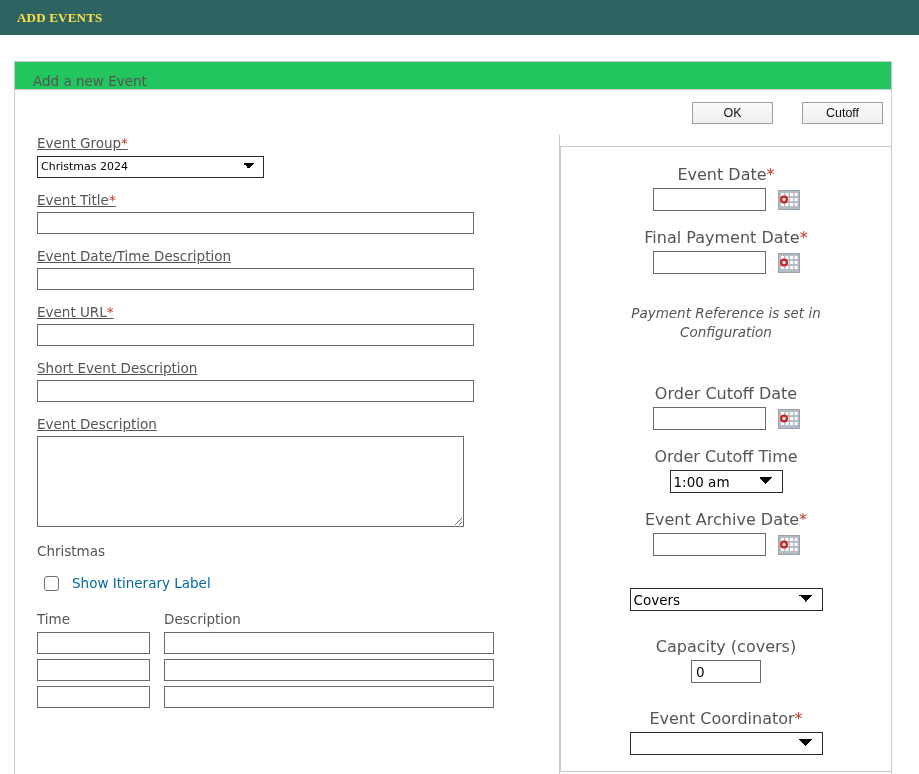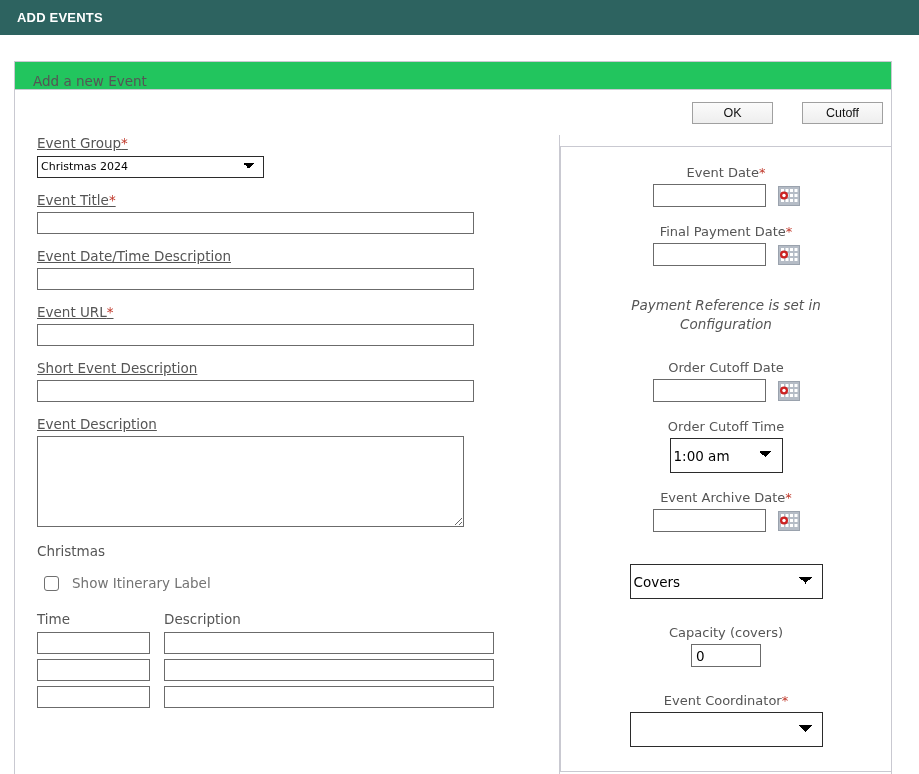--- a/index.html
+++ b/index.html
@@ -13,22 +13,22 @@
 
   
   .topbar {
     height: 35px;
     background: #2d6360;
     display: flex;
     align-items: center;
     padding-left: 17px;
   }
   .topbar-title {
-    color: #ffffff;
-    font-family: Liberation Sans, sans-serif;
+    color: #fde047;
+    font-family: Liberation Serif, serif;
     font-size: 13px;
     font-weight: bold;
     letter-spacing: .2px;
   }
 
   
   .panel {
     position: absolute;
     left: 14px; top: 61px;
     width: 878px;
@@ -172,21 +172,21 @@
     border-radius: 3px;
     background: #ffffff;
     margin-left: 7px;
     cursor: pointer;
     -webkit-appearance: none;
     -moz-appearance: none;
     appearance: none;
   }
   .chk-lbl {
     font-size: 13.5px;
-    color: #737373;
+    color: #0369a1;
     margin-left: 10px;
   }
   .itin-head {
     display: flex;
     margin-bottom: 5px;
   }
   .itin-head span {
     font-size: 13.5px;
     color: #555555;
   }
@@ -211,21 +211,21 @@
     background: #fff;
     font-family: "DejaVu Sans", sans-serif;
     font-size: 13px;
     padding: 0 4px;
     outline: none;
   }
 
   
   .rlbl {
     display: block;
-    font-size: 13px;
+    font-size: 16px;
     color: #555555;
     text-align: center;
     margin-bottom: 4px;
   }
   .r-datewrap {
     display: flex;
     align-items: center;
     justify-content: center;
     gap: 12px;
   }
@@ -246,24 +246,24 @@
     cursor: pointer;
     display: block;
   }
   .cal-icon svg { display: block; }
   .r-note {
     font-size: 13.5px;
     font-style: italic;
     color: #555555;
     line-height: 1.42;
     padding: 0 48px;
-    margin: 30px 0 0 0;
+    margin: 30px 0 16px 0;
   }
   .r-sel {
-    height: 35px;
+    height: 23px;
     border: 1px solid #2b2b2b;
     background: #ffffff;
     font-family: "DejaVu Sans", sans-serif;
     font-size: 13.5px;
     color: #000;
     padding: 0 3px;
     -webkit-appearance: none;
     -moz-appearance: none;
     appearance: none;
     background-image:

